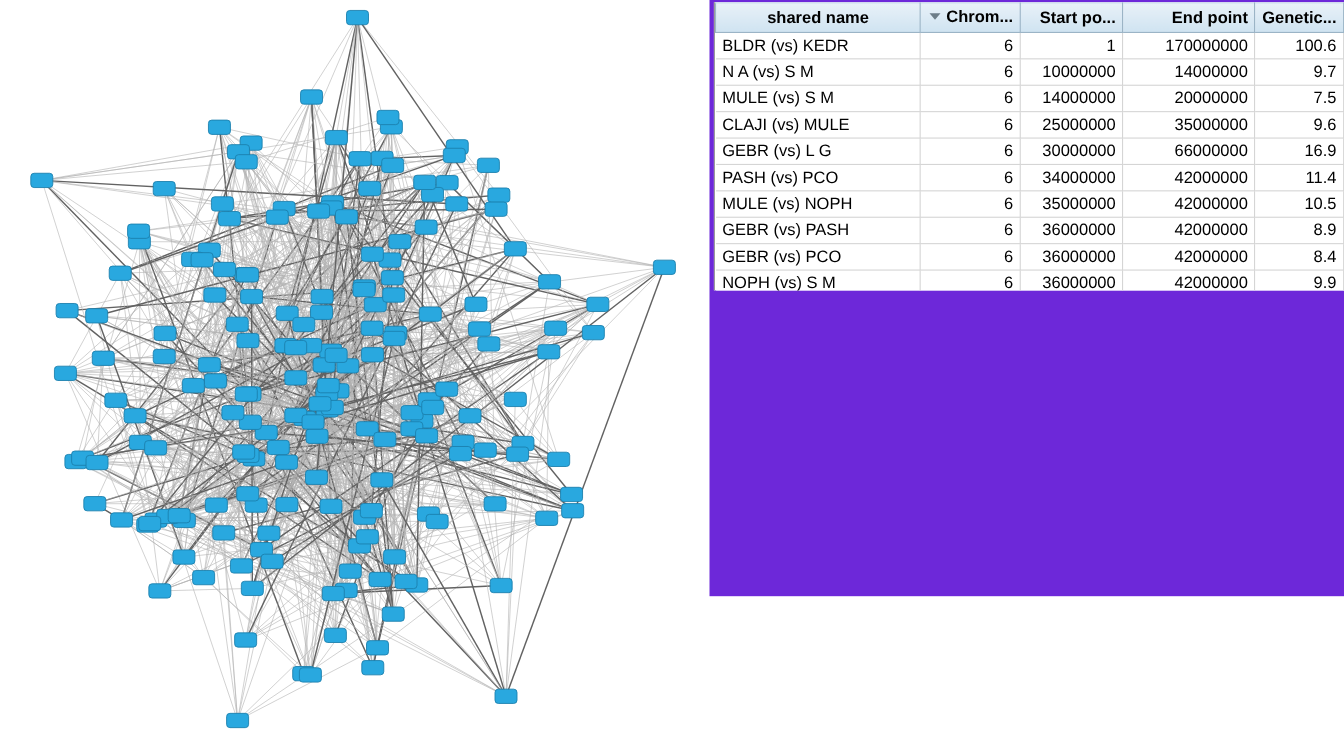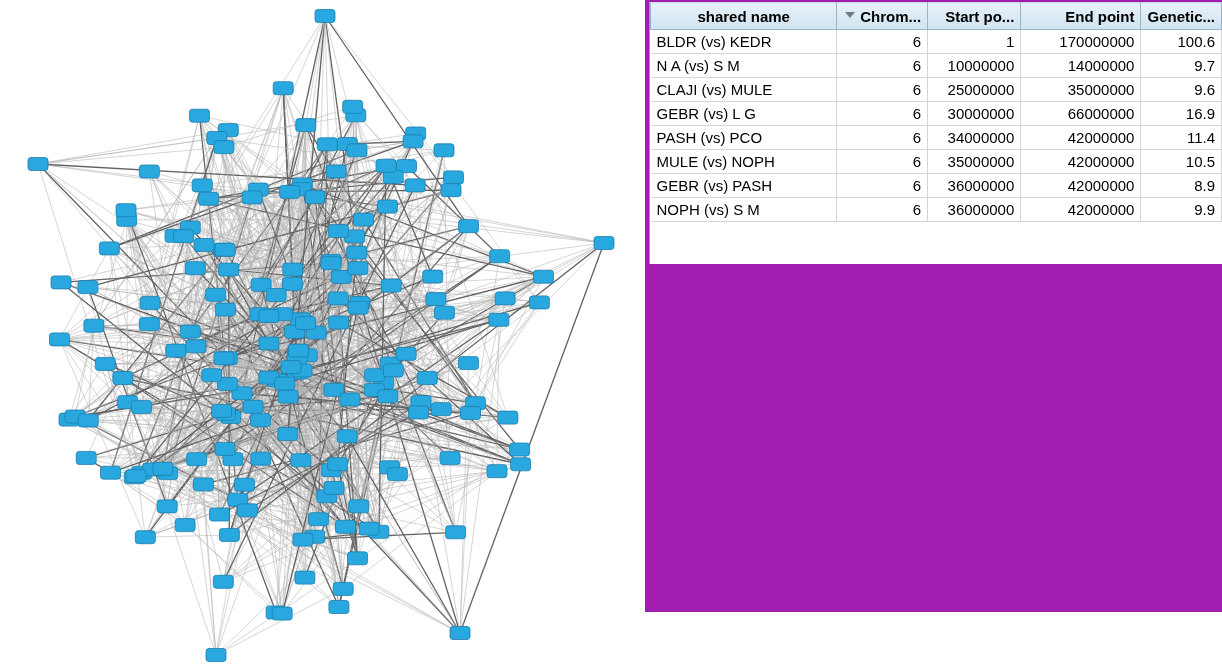--- a/index.html
+++ b/index.html
@@ -28,22 +28,22 @@
   #network-main svg, #network-sub svg {
     display: block;
   }
 
   
   #right-column {
     position: absolute;
     left: 645px;
     top: 0;
     width: 577px;
-    height: 612px;
-    background: #a21caf;
+    height: 542px;
+    background: #6d28d9;
   }
 
   
   #table-panel {
     position: absolute;
     left: 4px;
     top: 2px;
     width: 573px;
     height: 262px;
     background: #ffffff;
@@ -1858,20 +1858,27 @@
             <td class="c-num">100.6</td>
           </tr>
           <tr>
             <td class="c-name">N A (vs) S M</td>
             <td class="c-num">6</td>
             <td class="c-num">10000000</td>
             <td class="c-num">14000000</td>
             <td class="c-num">9.7</td>
           </tr>
           <tr>
+            <td class="c-name">MULE (vs) S M</td>
+            <td class="c-num">6</td>
+            <td class="c-num">14000000</td>
+            <td class="c-num">20000000</td>
+            <td class="c-num">7.5</td>
+          </tr>
+          <tr>
             <td class="c-name">CLAJI (vs) MULE</td>
             <td class="c-num">6</td>
             <td class="c-num">25000000</td>
             <td class="c-num">35000000</td>
             <td class="c-num">9.6</td>
           </tr>
           <tr>
             <td class="c-name">GEBR (vs) L G</td>
             <td class="c-num">6</td>
             <td class="c-num">30000000</td>
@@ -1893,20 +1900,27 @@
             <td class="c-num">10.5</td>
           </tr>
           <tr>
             <td class="c-name">GEBR (vs) PASH</td>
             <td class="c-num">6</td>
             <td class="c-num">36000000</td>
             <td class="c-num">42000000</td>
             <td class="c-num">8.9</td>
           </tr>
           <tr>
+            <td class="c-name">GEBR (vs) PCO</td>
+            <td class="c-num">6</td>
+            <td class="c-num">36000000</td>
+            <td class="c-num">42000000</td>
+            <td class="c-num">8.4</td>
+          </tr>
+          <tr>
             <td class="c-name">NOPH (vs) S M</td>
             <td class="c-num">6</td>
             <td class="c-num">36000000</td>
             <td class="c-num">42000000</td>
             <td class="c-num">9.9</td>
           </tr>
         </tbody>
     </table>
   </div>
 

